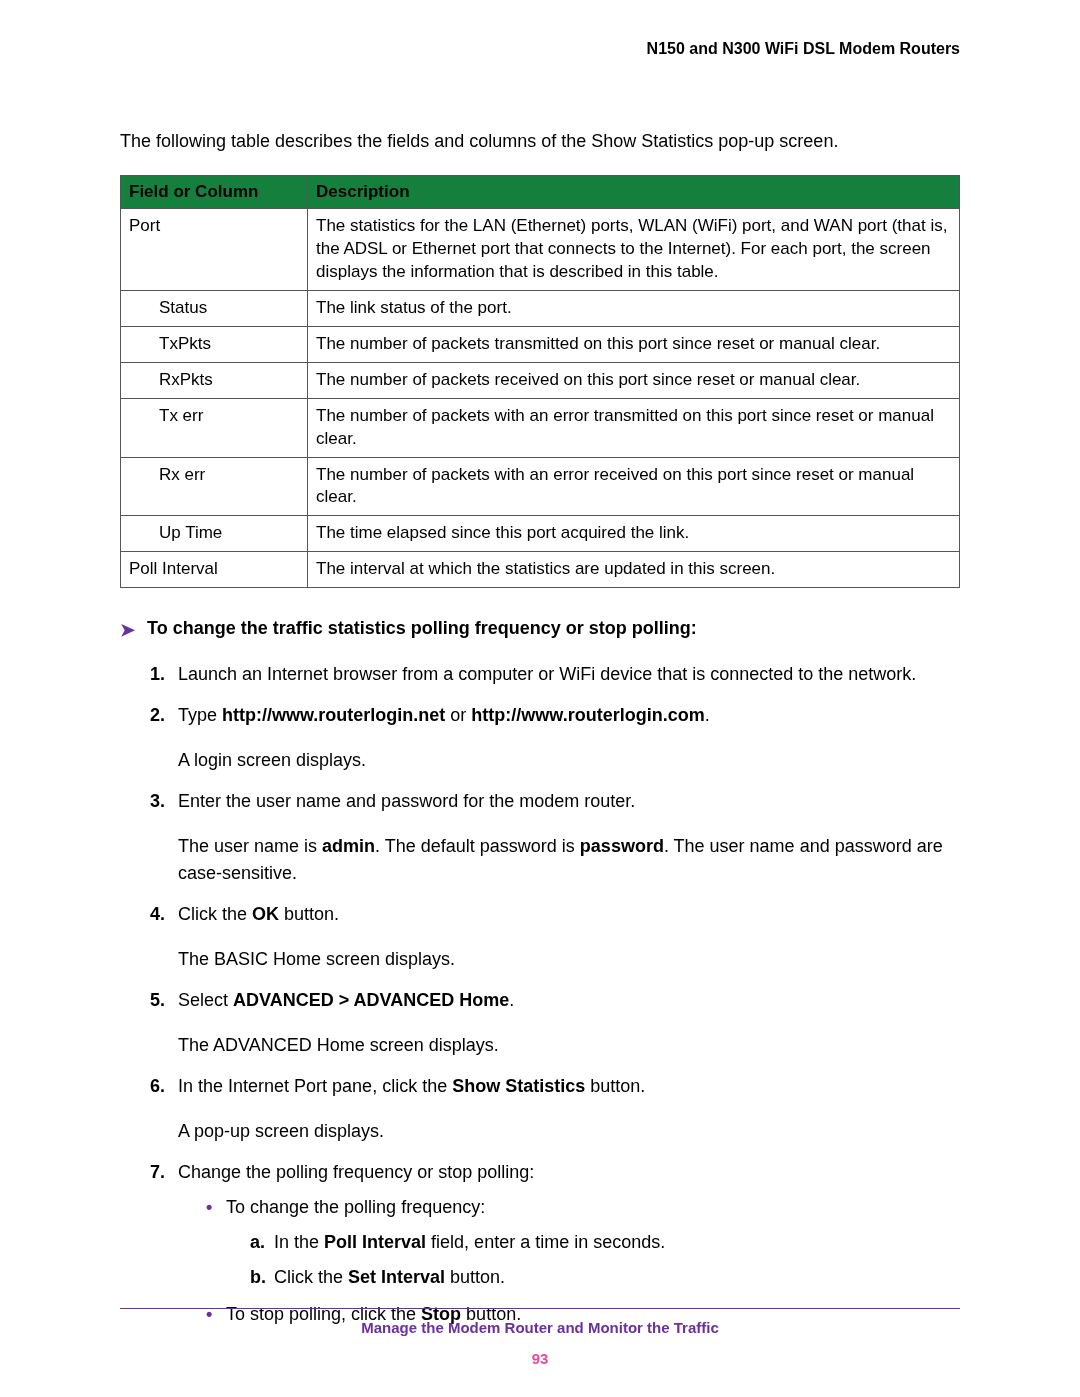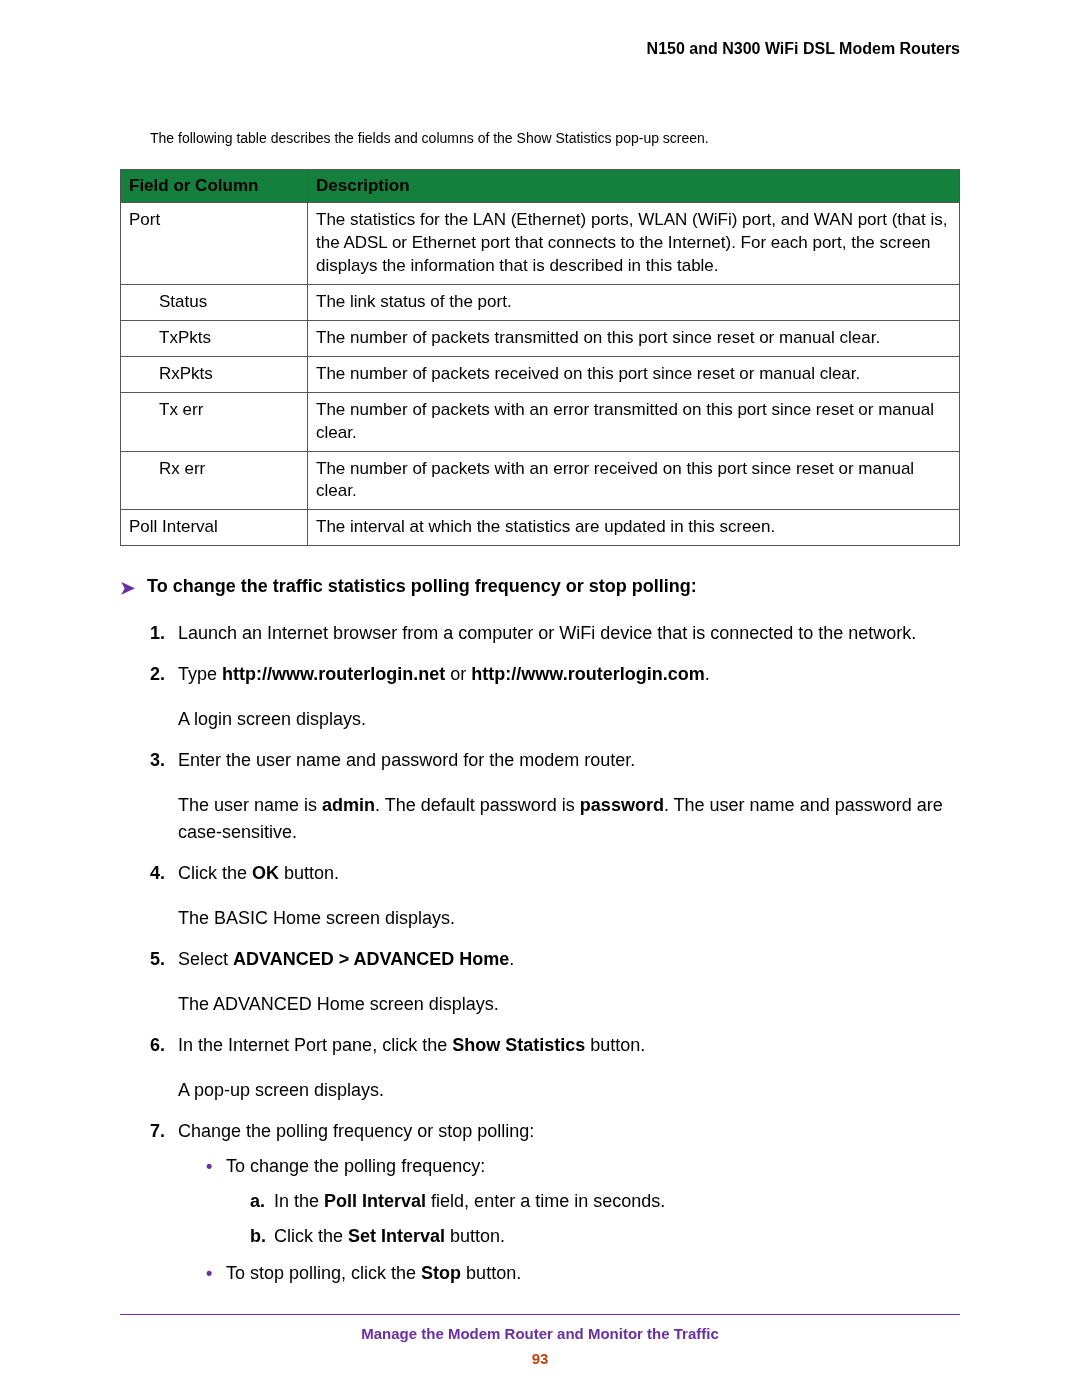--- a/index.html
+++ b/index.html
@@ -17,24 +17,23 @@
     box-sizing: border-box;
     position: relative;
   }
   .header-title {
     text-align: right;
     font-weight: bold;
     font-size: 16px;
     margin-bottom: 70px;
   }
   .intro {
-    font-size: 14px;
+    font-size: 18px;
     line-height: 1.5;
     margin-bottom: 20px;
-    margin-left: 30px;
   }
   table.fields {
     border-collapse: collapse;
     width: 100%;
     font-size: 17px;
   }
   table.fields th {
     background: #15803d;
     text-align: left;
     font-weight: bold;
@@ -124,24 +123,24 @@
     border-top: 1px solid #6a2fa0;
     text-align: center;
     padding-top: 10px;
   }
   .footer-title {
     color: #6a2fa0;
     font-weight: bold;
     font-size: 15px;
   }
   .footer-page {
-    color: #c2410c;
+    color: #ec4899;
     font-weight: bold;
     font-size: 15px;
-    margin-top: 8px;
+    margin-top: 14px;
   }
   .b { font-weight: bold; }
 </style>
 </head>
 <body>
 
 <div class="page">
 
   <div class="header-title">N150 and N300 WiFi DSL Modem Routers</div>
 
@@ -181,20 +180,26 @@
           <td>
             <div class="sub-indent">Tx err</div>
           </td>
           <td>The number of packets with an error transmitted on this port since reset or manual clear.</td>
         </tr>
         <tr>
           <td>
             <div class="sub-indent">Rx err</div>
           </td>
           <td>The number of packets with an error received on this port since reset or manual clear.</td>
+        </tr>
+        <tr>
+          <td>
+            <div class="sub-indent">Up Time</div>
+          </td>
+          <td>The time elapsed since this port acquired the link.</td>
         </tr>
         <tr>
           <td>Poll Interval</td>
           <td>The interval at which the statistics are updated in this screen.</td>
         </tr>
       </tbody>
   </table>
 
   <div class="section-heading">
     <span class="arrow">➤</span>

